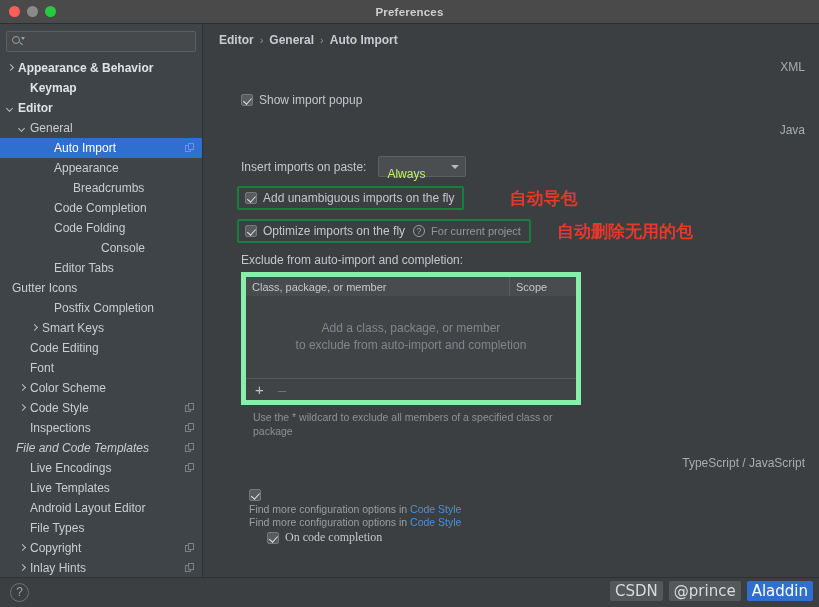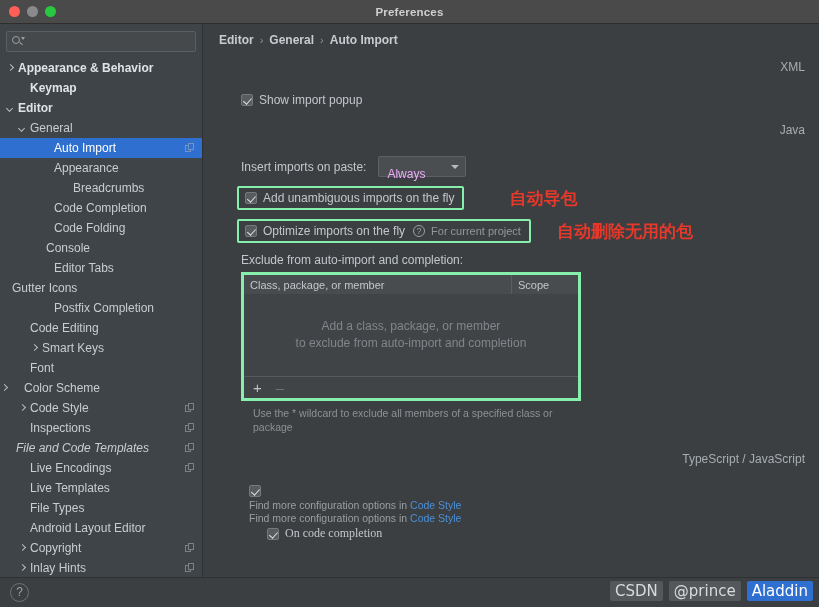--- a/index.html
+++ b/index.html
@@ -142,29 +142,29 @@
   }
   .cb-label { font-size:12px; color:#c3c7cb; }
   .inline-txt { font-size:12px; color:#c3c7cb; margin-right:6px; }
 
   .combo {
     height:21px; min-width:88px; background:#4a4e50;
     border:1px solid #5d6163; border-radius:2px;
     display:flex; align-items:center; justify-content:space-between;
     padding: 0 6px 0 8px; margin-left: 6px;
   }
-  .combo-val { font-size:12px; color:#f0abfc;margin-top:15px; }
+  .combo-val { font-size:12px; color:#bef264;margin-top:15px; }
   .combo-caret {
     margin-left: 18px;
     border-left:4px solid transparent; border-right:4px solid transparent;
     border-top:4px solid #b6bbbf;
   }
 
   .hl-box {
-    border: 2px solid #86efac;
+    border: 2px solid #15803d;
     border-radius: 2px;
     padding: 3px 8px 3px 6px;
     display:inline-flex; align-items:center;
     margin-left: 4px;
   }
   .hl-wrap { display:flex; align-items:center; }
 
   .help-q {
     width:12px; height:12px; border-radius:50%;
     border:1px solid #9aa0a4; color:#9aa0a4;
@@ -176,21 +176,21 @@
   .annot {
     color:#e8382a; font-size:17px; font-weight:bold;
     white-space:nowrap;
     font-family:"DejaVu Sans", sans-serif;
   }
 
   
   .excl-label { font-size:12px; color:#c3c7cb; margin: 10px 0 5px 22px; }
   .table-wrap {
     margin-left: 22px; width: 340px;
-    border:3px solid #86efac; background:#45494b;
+    border:5px solid #86efac; background:#45494b;
   }
   .table-head { display:flex; height: 19px; background:#484c4e; }
   .th {
     font-size:11px; color:#c3c7cb; padding: 2px 6px;
     border-right:1px solid #595d5f;
     display:flex; align-items:center;
   }
   .th.col1 { flex:1; }
   .th.col2 { width: 66px; border-right:none; }
   .table-body {
@@ -295,49 +295,49 @@
           <span class="tree-label">Breadcrumbs</span>
         </div>
         <div class="tree-row" style="padding-left: 42px;">
           <span class="arrow"></span>
           <span class="tree-label">Code Completion</span>
         </div>
         <div class="tree-row" style="padding-left: 42px;">
           <span class="arrow"></span>
           <span class="tree-label">Code Folding</span>
         </div>
-        <div class="tree-row" style="padding-left: 34px;">
+        <div class="tree-row" style="padding-left: 44px; gap: 45px;">
           <span class="arrow"></span>
           <span class="tree-label">Console</span>
         </div>
         <div class="tree-row" style="padding-left: 42px;">
           <span class="arrow"></span>
           <span class="tree-label">Editor Tabs</span>
         </div>
         <div class="tree-row" style="">
           <span class="arrow"></span>
           <span class="tree-label">Gutter Icons</span>
         </div>
         <div class="tree-row" style="padding-left: 42px;">
           <span class="arrow"></span>
           <span class="tree-label">Postfix Completion</span>
-        </div>
-        <div class="tree-row" style="padding-left: 18px;">
-          <span class="arrow"></span>
-          <span class="tree-label">Code Editing</span>
         </div>
         <div class="tree-row" style="padding-left: 30px;">
           <span class="arrow right"></span>
           <span class="tree-label">Smart Keys</span>
         </div>
         <div class="tree-row" style="padding-left: 18px;">
           <span class="arrow"></span>
+          <span class="tree-label">Code Editing</span>
+        </div>
+        <div class="tree-row" style="padding-left: 18px;">
+          <span class="arrow"></span>
           <span class="tree-label">Font</span>
         </div>
-        <div class="tree-row" style=" gap: 12px;">
+        <div class="tree-row" style="padding-left: 18px;">
           <span class="arrow right"></span>
           <span class="tree-label">Color Scheme</span>
         </div>
         <div class="tree-row" style="padding-left: 18px;">
           <span class="arrow right"></span>
           <span class="tree-label">Code Style</span>
           <span class="copy-badge">
             <span class="b1"></span>
             <span class="b2"></span>
           </span>
@@ -365,25 +365,25 @@
             <span class="b1"></span>
             <span class="b2"></span>
           </span>
         </div>
         <div class="tree-row" style="padding-left: 18px;">
           <span class="arrow"></span>
           <span class="tree-label">Live Templates</span>
         </div>
         <div class="tree-row" style="padding-left: 18px;">
           <span class="arrow"></span>
+          <span class="tree-label">Android Layout Editor</span>
+        </div>
+        <div class="tree-row" style="padding-left: 18px;">
+          <span class="arrow"></span>
           <span class="tree-label">File Types</span>
-        </div>
-        <div class="tree-row" style="padding-left: 18px;">
-          <span class="arrow"></span>
-          <span class="tree-label">Android Layout Editor</span>
         </div>
         <div class="tree-row" style="padding-left: 18px;">
           <span class="arrow right"></span>
           <span class="tree-label">Copyright</span>
           <span class="copy-badge">
             <span class="b1"></span>
             <span class="b2"></span>
           </span>
         </div>
         <div class="tree-row" style="padding-left: 18px;">

